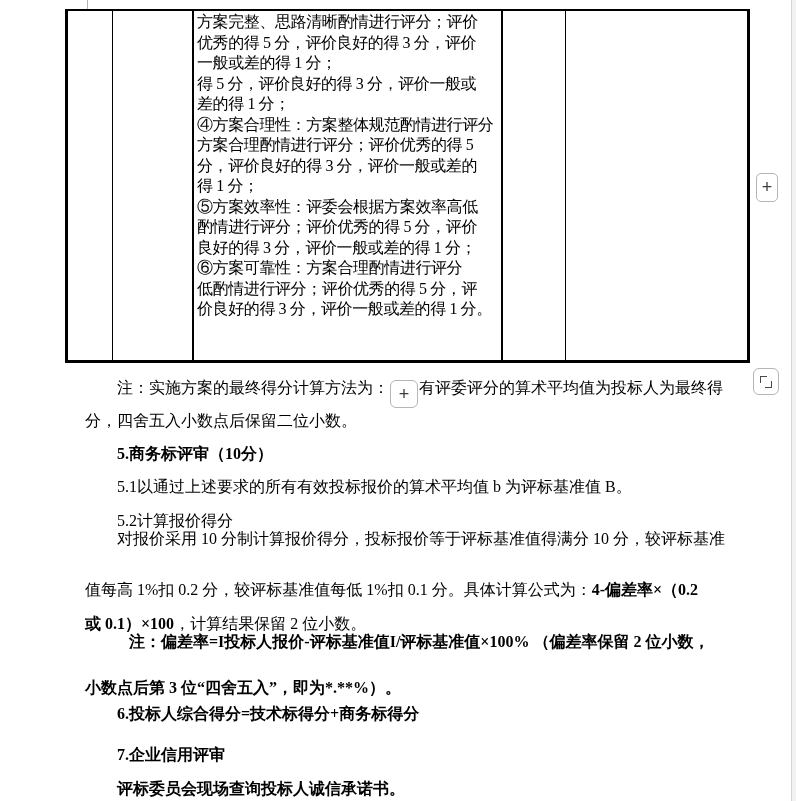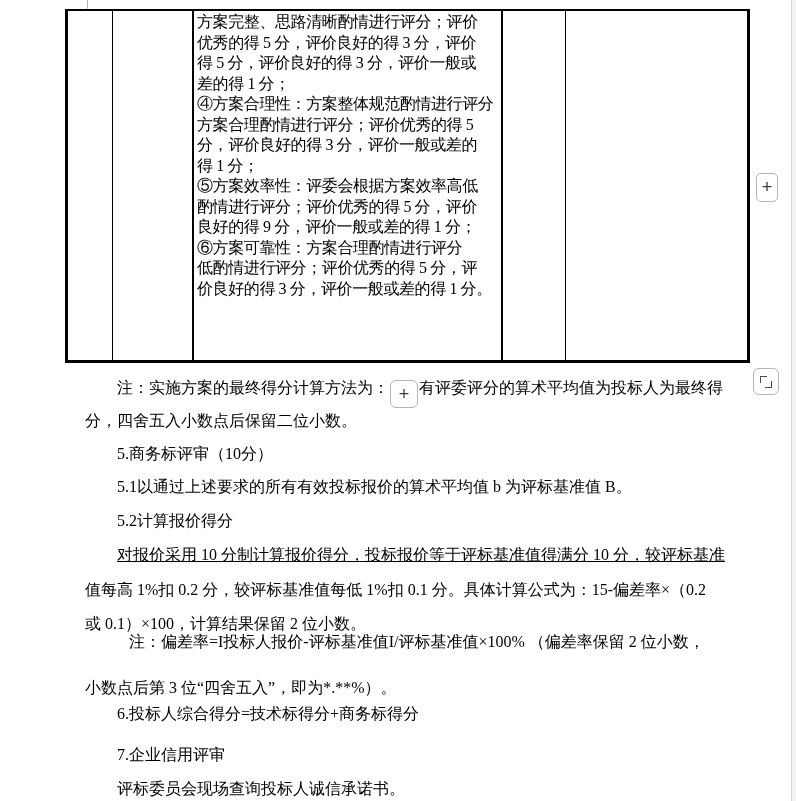--- a/index.html
+++ b/index.html
@@ -26,21 +26,21 @@
   .v2 { left:124px; width:2px; }
   .v3 { left:433px; width:2px; }
   .v4 { left:497px; width:1px; }
   .cell { position:absolute; left:129px; top:1px; width:302px;
           font-size:16px; line-height:20.5px; letter-spacing:-0.4px; white-space:nowrap; }
 
   
   .bodyline { position:absolute; left:85px; height:20px; line-height:20px;
               font-size:16px; white-space:nowrap; }
   .bodyline.indent { left:117px; }
-  .b { font-weight:normal; }
+  .b { font-weight:bold; }
 
   
   .fbtn { position:absolute; background:#fff; border:1px solid #b5b5b5; border-radius:5px;
           color:#3c3c3c; display:flex; align-items:center; justify-content:center;
           font-family:"Liberation Sans","DejaVu Sans",sans-serif; cursor:pointer; }
   .side-plus { left:756px; top:173px; width:22px; height:29px; font-size:18px; font-weight:300; }
   .expand { left:753px; top:368px; width:26px; height:27px; border-radius:6px; }
   .expand-icon { position:relative; width:14px; height:14px; display:block; }
   .corner-tl { position:absolute; left:1px; top:1px; width:7px; height:7px;
                border-left:1.6px solid #4a4a4a; border-top:1.6px solid #4a4a4a; }
@@ -59,29 +59,30 @@
   <div class="grid-stub"></div>
 
   <div class="tbl">
     <div class="vline v1"></div>
     <div class="vline v2"></div>
     <div class="vline v3"></div>
     <div class="vline v4"></div>
     <div class="cell">
         <div>方案完整、思路清晰酌情进行评分；评价</div>
         <div>优秀的得 5 分，评价良好的得 3 分，评价</div>
+        <div>一般或差的得 1 分；</div>
         <div>得 5 分，评价良好的得 3 分，评价一般或</div>
         <div>差的得 1 分；</div>
         <div>④方案合理性：方案整体规范酌情进行评分</div>
         <div>方案合理酌情进行评分；评价优秀的得 5</div>
         <div>分，评价良好的得 3 分，评价一般或差的</div>
         <div>得 1 分；</div>
         <div>⑤方案效率性：评委会根据方案效率高低</div>
         <div>酌情进行评分；评价优秀的得 5 分，评价</div>
-        <div>良好的得 9 分，评价一般或差的得 1 分；</div>
+        <div>良好的得 3 分，评价一般或差的得 1 分；</div>
         <div>⑥方案可靠性：方案合理酌情进行评分</div>
         <div>低酌情进行评分；评价优秀的得 5 分，评</div>
         <div>价良好的得 3 分，评价一般或差的得 1 分。</div>
       </div>
   </div>
 
   <div class="fbtn side-plus">+</div>
 
   <div class="fbtn expand">
     <span class="expand-icon">
@@ -89,22 +90,22 @@
       <span class="corner-br"></span>
     </span>
   </div>
 
   <div id="body-text">
       <div class="bodyline indent" style="top: 378px;"><span>注：实施方案的最终得分计算方法为：</span><span class="inline-plus">+</span><span>有评委评分的算术平均值为投标人为最终得</span></div>
       <div class="bodyline" style="top: 411px;"><span>分，四舍五入小数点后保留二位小数。</span></div>
       <div class="bodyline indent" style="top: 444px;"><span class="b">5.商务标评审（10分）</span></div>
       <div class="bodyline indent" style="top: 477px;"><span>5.1以通过上述要求的所有有效投标报价的算术平均值 b 为评标基准值 B。</span></div>
       <div class="bodyline indent" style="top: 511px;"><span>5.2计算报价得分</span></div>
-      <div class="bodyline indent" style="top: 545px; text-decoration: underline;"><span>对报价采用 10 分制计算报价得分，投标报价等于评标基准值得满分 10 分，较评标基准</span></div>
-      <div class="bodyline" style="top: 580px;"><span>值每高 1%扣 0.2 分，较评标基准值每低 1%扣 0.1 分。具体计算公式为：</span><span class="b">15-偏差率×（0.2</span></div>
+      <div class="bodyline indent" style="top: 529px;"><span>对报价采用 10 分制计算报价得分，投标报价等于评标基准值得满分 10 分，较评标基准</span></div>
+      <div class="bodyline" style="top: 580px;"><span>值每高 1%扣 0.2 分，较评标基准值每低 1%扣 0.1 分。具体计算公式为：</span><span class="b">4-偏差率×（0.2</span></div>
       <div class="bodyline" style="top: 614px;"><span class="b">或 0.1）×100</span><span>，计算结果保留 2 位小数。</span></div>
       <div class="bodyline indent" style="top: 632px; margin-left: 12px;"><span class="b">注：偏差率=I投标人报价-评标基准值I/评标基准值×100% （偏差率保留 2 位小数，</span></div>
       <div class="bodyline" style="top: 678px;"><span class="b">小数点后第 3 位“四舍五入”，即为*.**%）。</span></div>
       <div class="bodyline indent" style="top: 704px;"><span class="b">6.投标人综合得分=技术标得分+商务标得分</span></div>
       <div class="bodyline indent" style="top: 745px;"><span class="b">7.企业信用评审</span></div>
       <div class="bodyline indent" style="top: 779px;"><span class="b">评标委员会现场查询投标人诚信承诺书。</span></div>
     </div>
 
   <div class="scroll-strip"></div>
 

